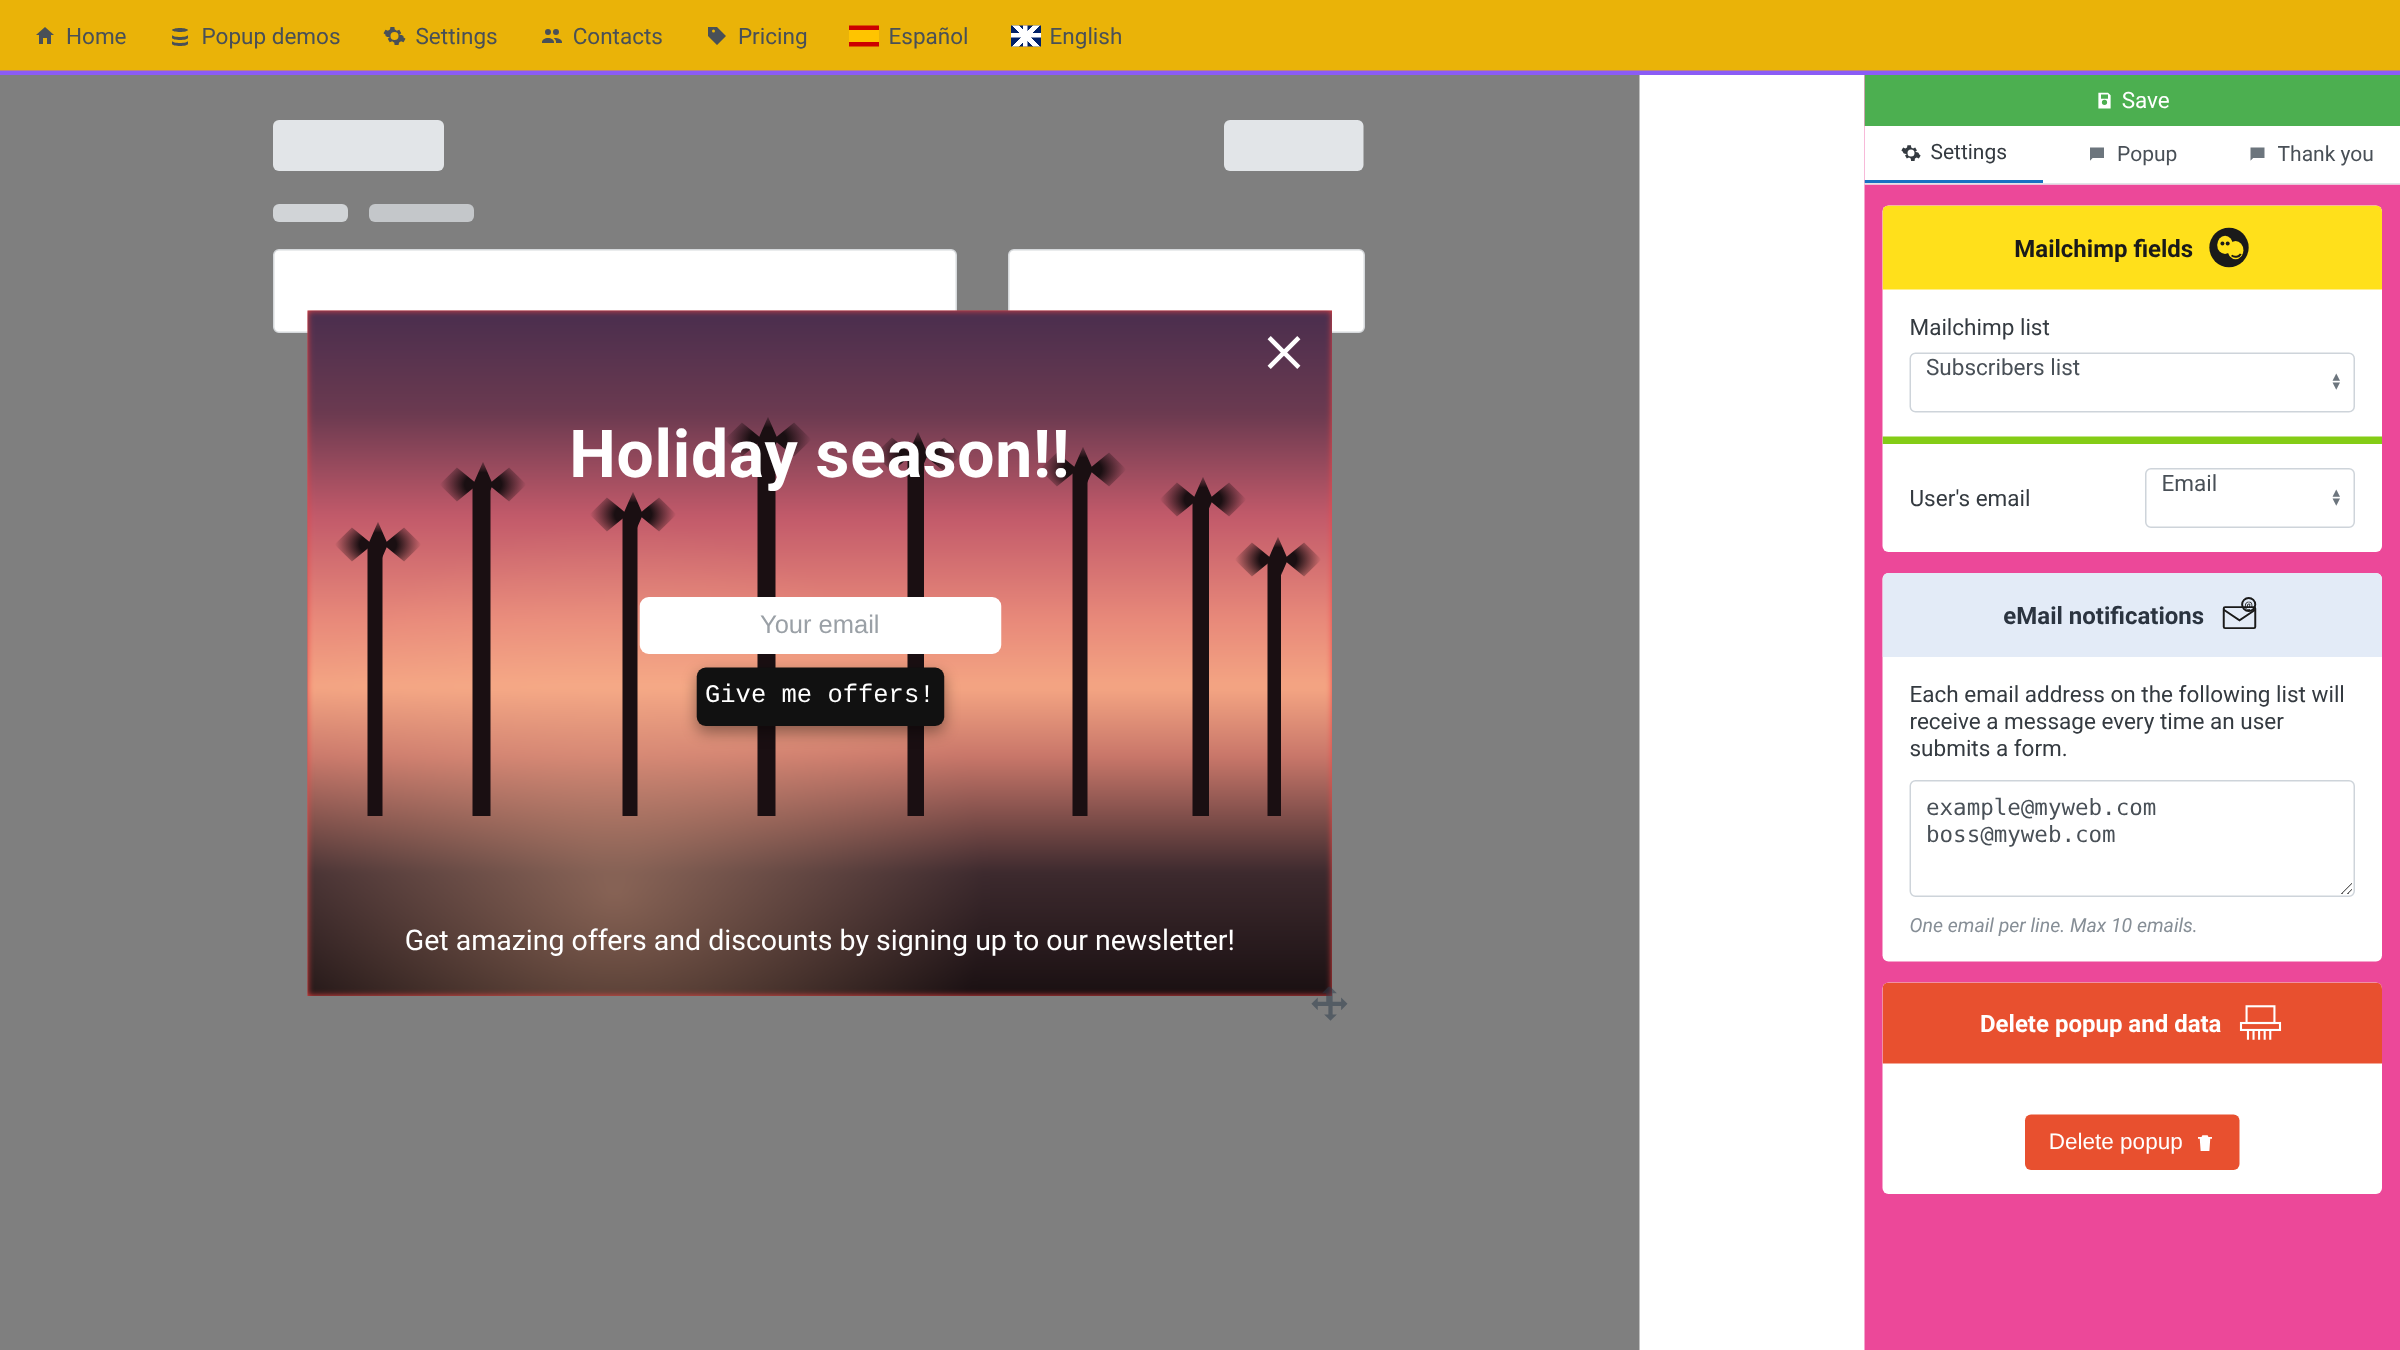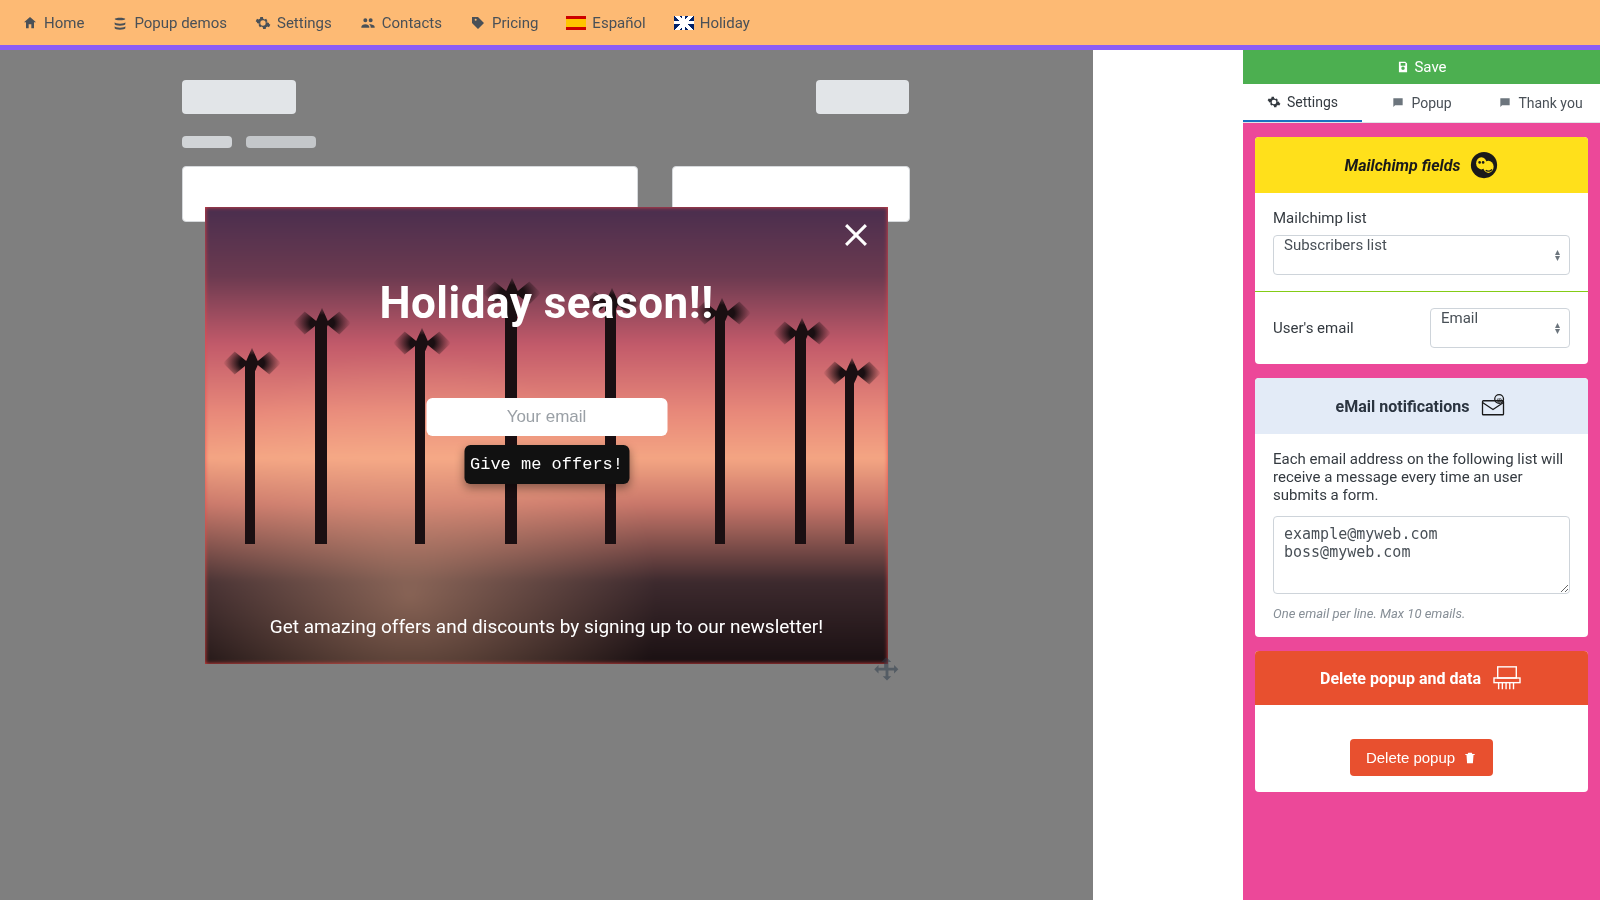--- a/index.html
+++ b/index.html
@@ -1,19 +1,19 @@
 <!DOCTYPE html>
 <html><head>
 <meta charset="utf-8">
 <style>
 * { margin: 0; padding: 0; box-sizing: border-box; }
 body { font-family: -apple-system, BlinkMacSystemFont, "Segoe UI", Roboto, sans-serif; background: #fff; overflow: hidden; }
 
 
-.topnav { display: flex; align-items: center; height: 50px; border-bottom: 5px solid #8b5cf6; background: #fdba74; padding: 0 8px; }
+.topnav { display: flex; align-items: center; height: 50px; border-bottom: 3px solid #8b5cf6; background: #eab308; padding: 0 8px; }
 .topnav a { display: flex; align-items: center; gap: 6px; padding: 0 14px; color: #495057; text-decoration: none; font-size: 15px; }
 .topnav a .ico { width: 16px; height: 16px; display: inline-flex; align-items: center; justify-content: center; }
 .flag { display: inline-block; width: 20px; height: 14px; background: #c00; position: relative; }
 .flag.es::before { content:''; position:absolute; left:0; right:0; top:3px; bottom:3px; background:#ffc400; }
 .flag.en { background: linear-gradient(#012169,#012169); }
 .flag.en::before { content:''; position:absolute; inset:0; background:
   linear-gradient(45deg, transparent 43%, #fff 43%, #fff 57%, transparent 57%),
   linear-gradient(-45deg, transparent 43%, #fff 43%, #fff 57%, transparent 57%),
   linear-gradient(#fff,#fff) center/100% 3px no-repeat,
   linear-gradient(#fff,#fff) center/3px 100% no-repeat,
@@ -52,25 +52,25 @@
 
 
 .sidebar { position:absolute; right:0; top:0; width:357px; height:850px; background:#ec4899; overflow-y:auto; }
 .save-bar { background:#4caf50; color:#fff; text-align:center; height:34px; line-height:34px; font-size:15px; cursor:pointer; }
 .tabs { display:flex; background:#fff; border-bottom:1px solid #e1e4e8; }
 .tab { flex:1; text-align:center; padding:10px 0; font-size:14px; color:#495057; cursor:pointer; display:flex; justify-content:center; align-items:center; gap:6px; }
 .tab.active { border-bottom:2px solid #1971c2; color:#343a40; }
 
 .panel { margin:14px 12px; background:#fff; border-radius:4px; overflow:hidden; }
 .panel-h { padding:14px 10px; text-align:center; font-weight:700; font-size:16px; display:flex; justify-content:center; align-items:center; gap:10px; }
-.panel-h.mailchimp { background:#ffe01b; color:#1a1a1a;font-style:italic; }
+.panel-h.mailchimp { background:#ffe01b; color:#1a1a1a; }
 .panel-h.email { background:#e3ebf7; color:#2b3440; }
 .panel-h.danger { background:#e8502f; color:#fff; }
 .panel-b { padding:16px 18px; color:#343a40; font-size:15px; }
-.panel-b + .panel-b { border-top:1px solid #84cc16; }
+.panel-b + .panel-b { border-top:5px solid #84cc16; }
 .form-label { display:block; margin-bottom:8px; color:#343a40; font-size:15px; }
 .select { width:100%; height:40px; border:1px solid #ced4da; border-radius:4px; padding:0 10px; font-size:15px; color:#495057; background:#fff; position:relative; }
 .select-wrap { position:relative; }
 .select-arrows { position:absolute; right:10px; top:50%; transform:translateY(-50%); font-size:10px; color:#6c757d; line-height:6px; pointer-events:none; }
 .row2 { display:flex; align-items:center; gap:12px; }
 .row2 .form-label { margin:0; flex:1; }
 .row2 .select-wrap { width:140px; }
 .textarea { width:100%; min-height:78px; border:1px solid #ced4da; border-radius:4px; padding:8px 10px; font-size:15px; color:#495057; resize:vertical; }
 .hint { color:#868e96; font-size:13px; font-style:italic; margin-top:8px; }
 .danger-text a { color:#1b8fd6; text-decoration:underline; }
@@ -122,21 +122,21 @@
         </svg>
       </span>
     <span>Pricing</span>
   </a>
   <a href="#">
     <span class="flag es"></span>
     <span>Español</span>
   </a>
   <a href="#">
     <span class="flag en"></span>
-    <span>Holiday</span>
+    <span>English</span>
   </a>
 </div>
 
 <div class="workspace">
 
   <div class="canvas-dim">
     <div style="position:absolute; left:182px; top:30px; right:0;">
       <div class="ph1" style="left:0; top:0; width:114px; height:34px; position:absolute;"></div>
       <div class="ph1" style="left:634px; top:0; width:93px; height:34px; position:absolute;"></div>
       <div class="ph1" style="left:0; top:56px; width:50px; height:12px; position:absolute; background:#d1d4d7;"></div>

